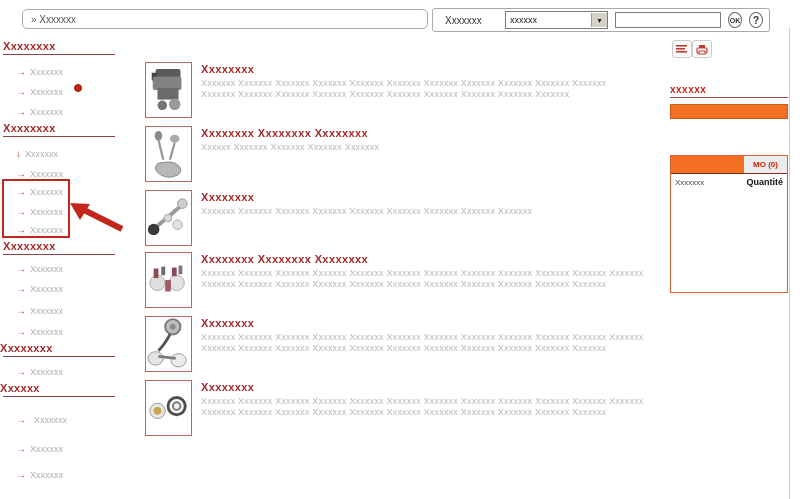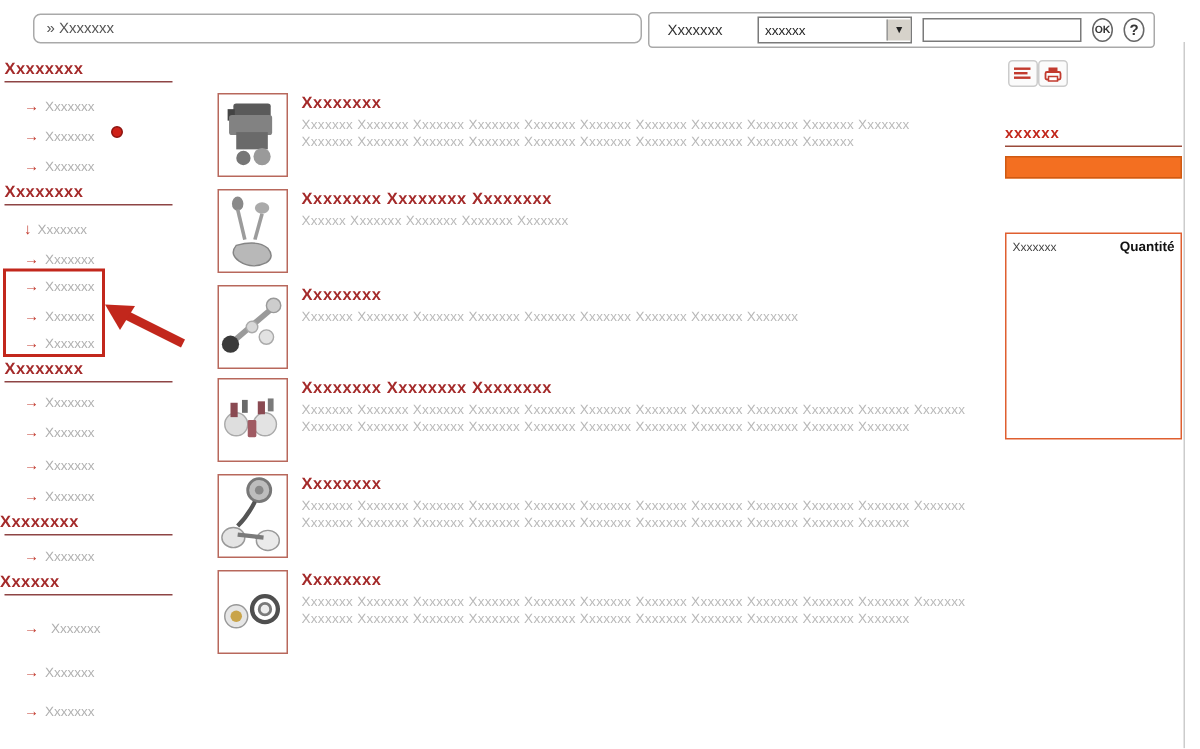--- a/index.html
+++ b/index.html
@@ -246,19 +246,23 @@
       <div class="prod-line">Xxxxxxx Xxxxxxx Xxxxxxx Xxxxxxx Xxxxxxx Xxxxxxx Xxxxxxx Xxxxxxx Xxxxxxx Xxxxxxx Xxxxxxx Xxxxxxx</div>
       <div class="prod-line">Xxxxxxx Xxxxxxx Xxxxxxx Xxxxxxx Xxxxxxx Xxxxxxx Xxxxxxx Xxxxxxx Xxxxxxx Xxxxxxx Xxxxxxx</div>
     </div>
   </div>
 
   <div class="promo-label">xxxxxx</div>
   <div class="promo-rule"></div>
   <div class="promo-bar"></div>
 
   <div class="cart">
+    <div class="cart-head">
+      <div class="cart-tab"></div>
+      <div class="cart-count">MO (0)</div>
+    </div>
     <div class="cart-cols">
       <span class="cart-col-item">Xxxxxxx</span>
       <span class="cart-col-qty">Quantité</span>
     </div>
   </div>
 
 </div>
 
 </body></html>

